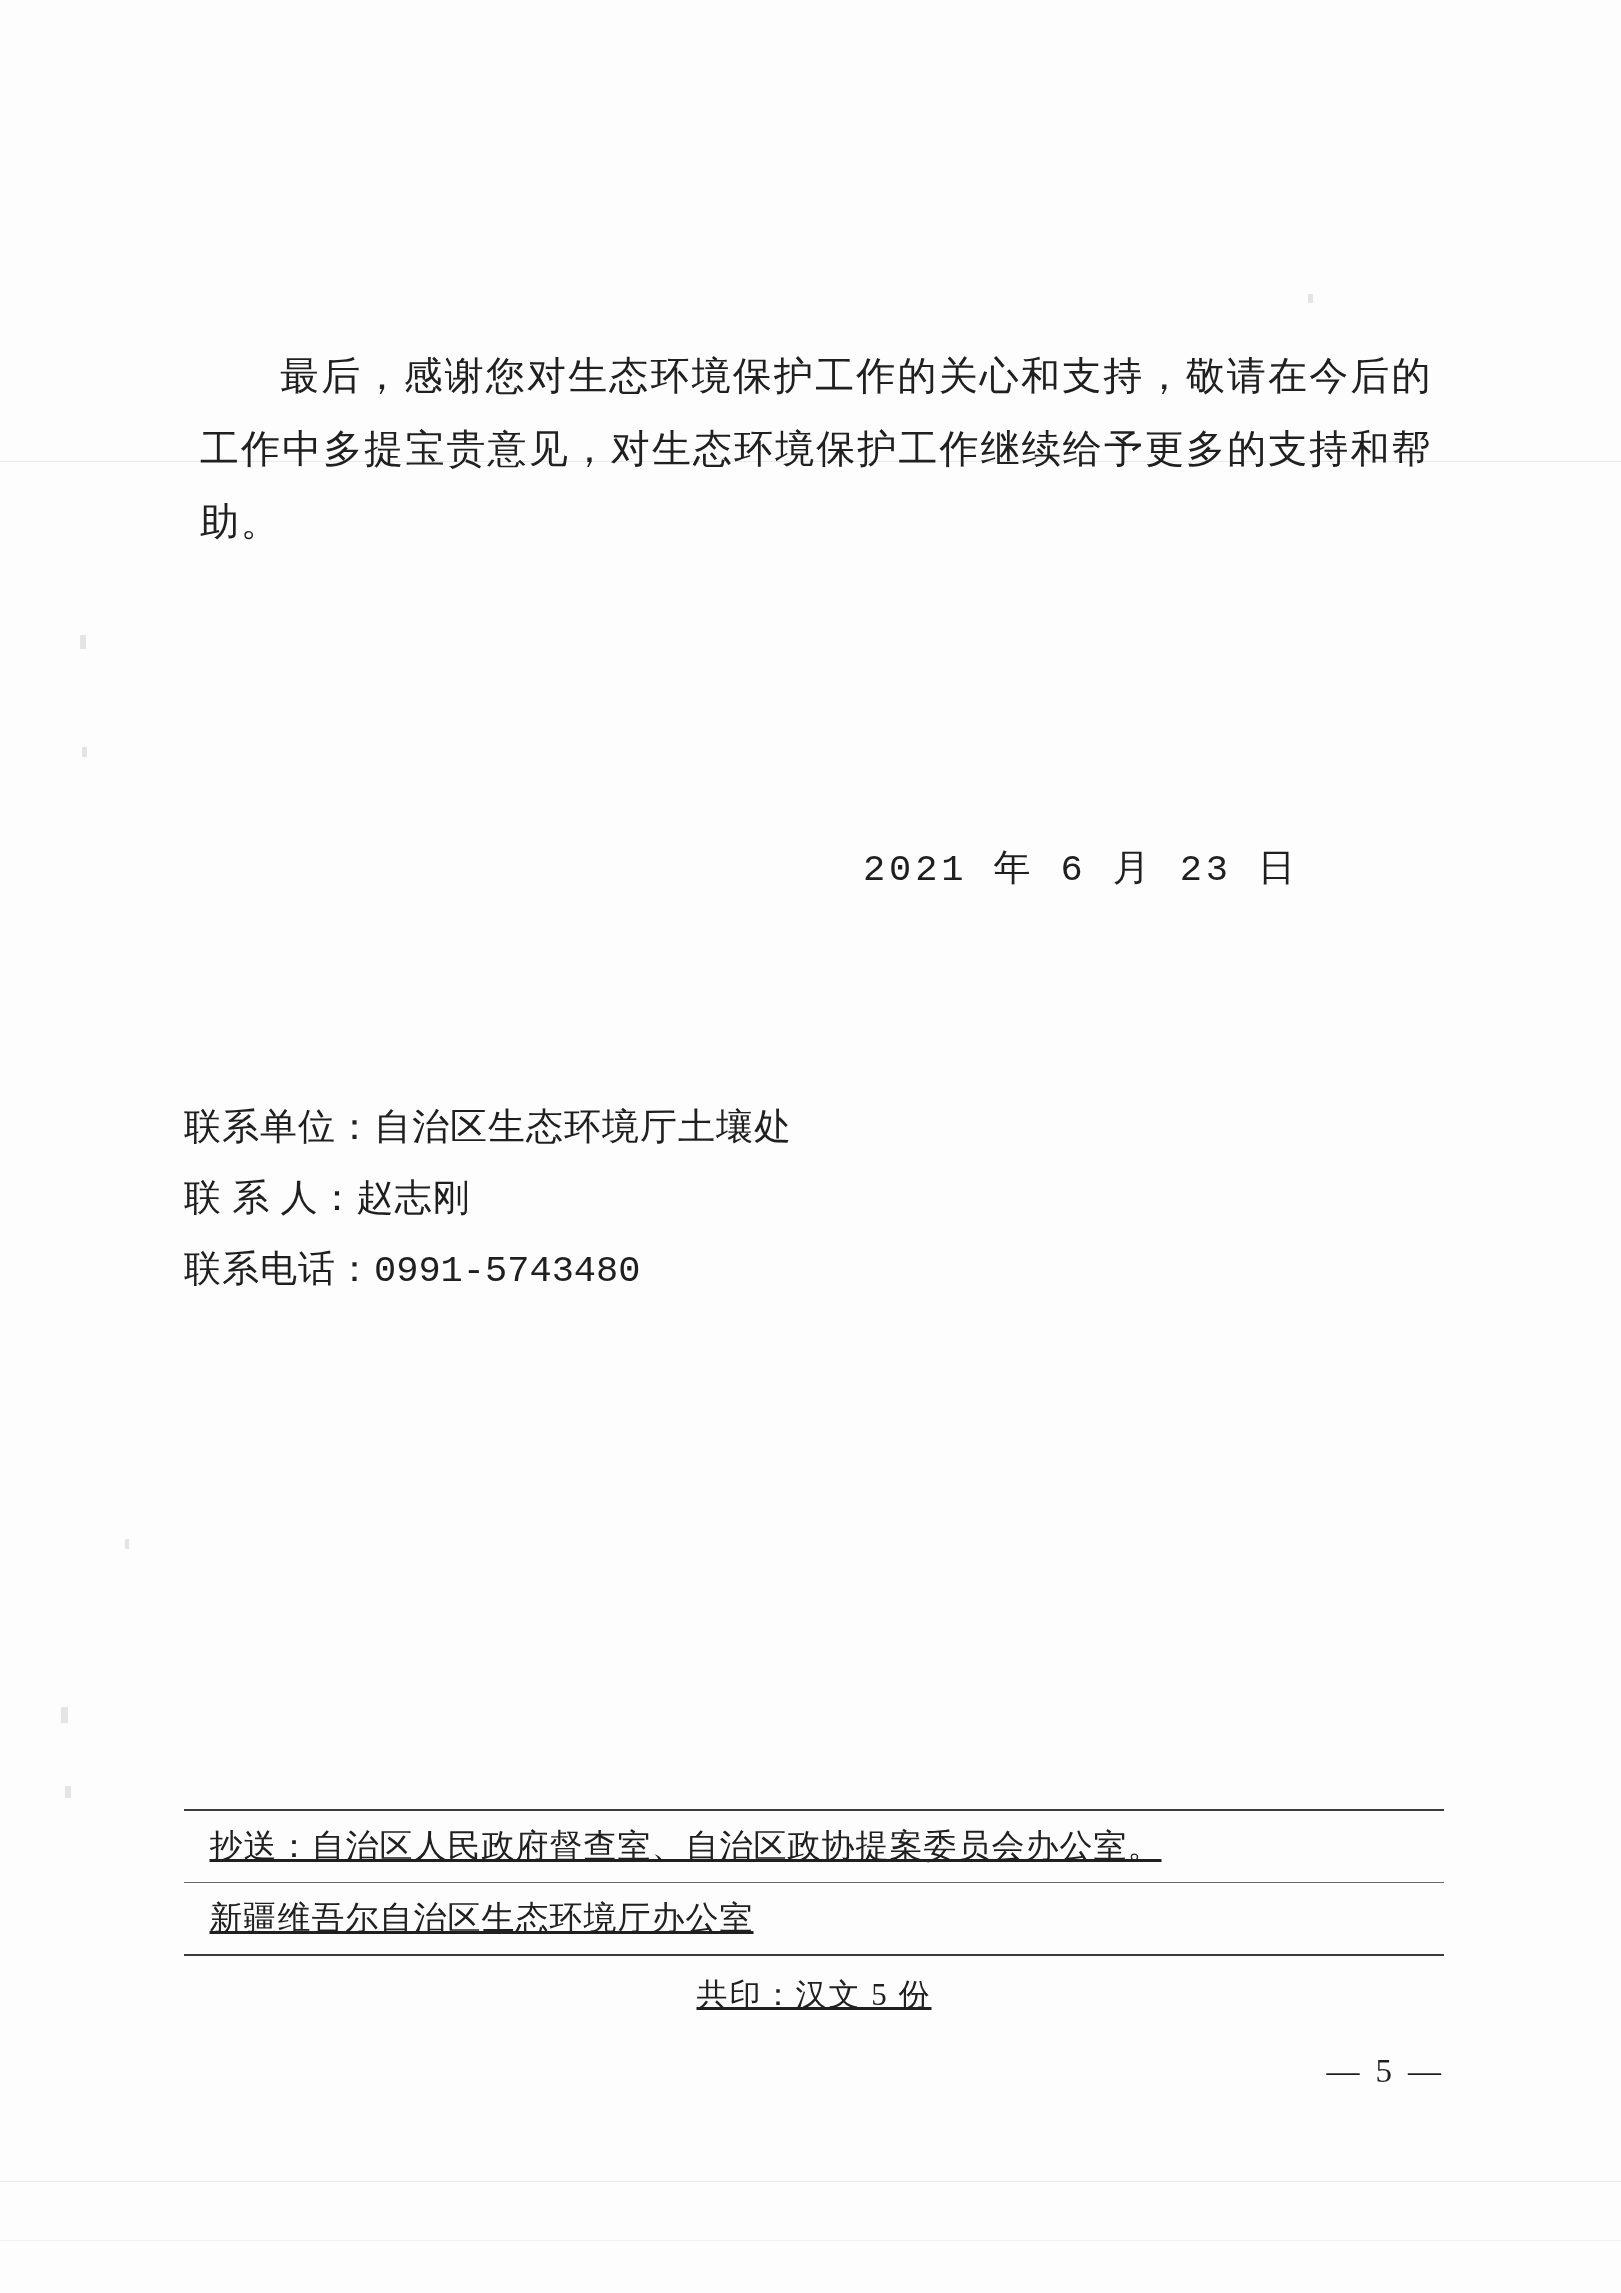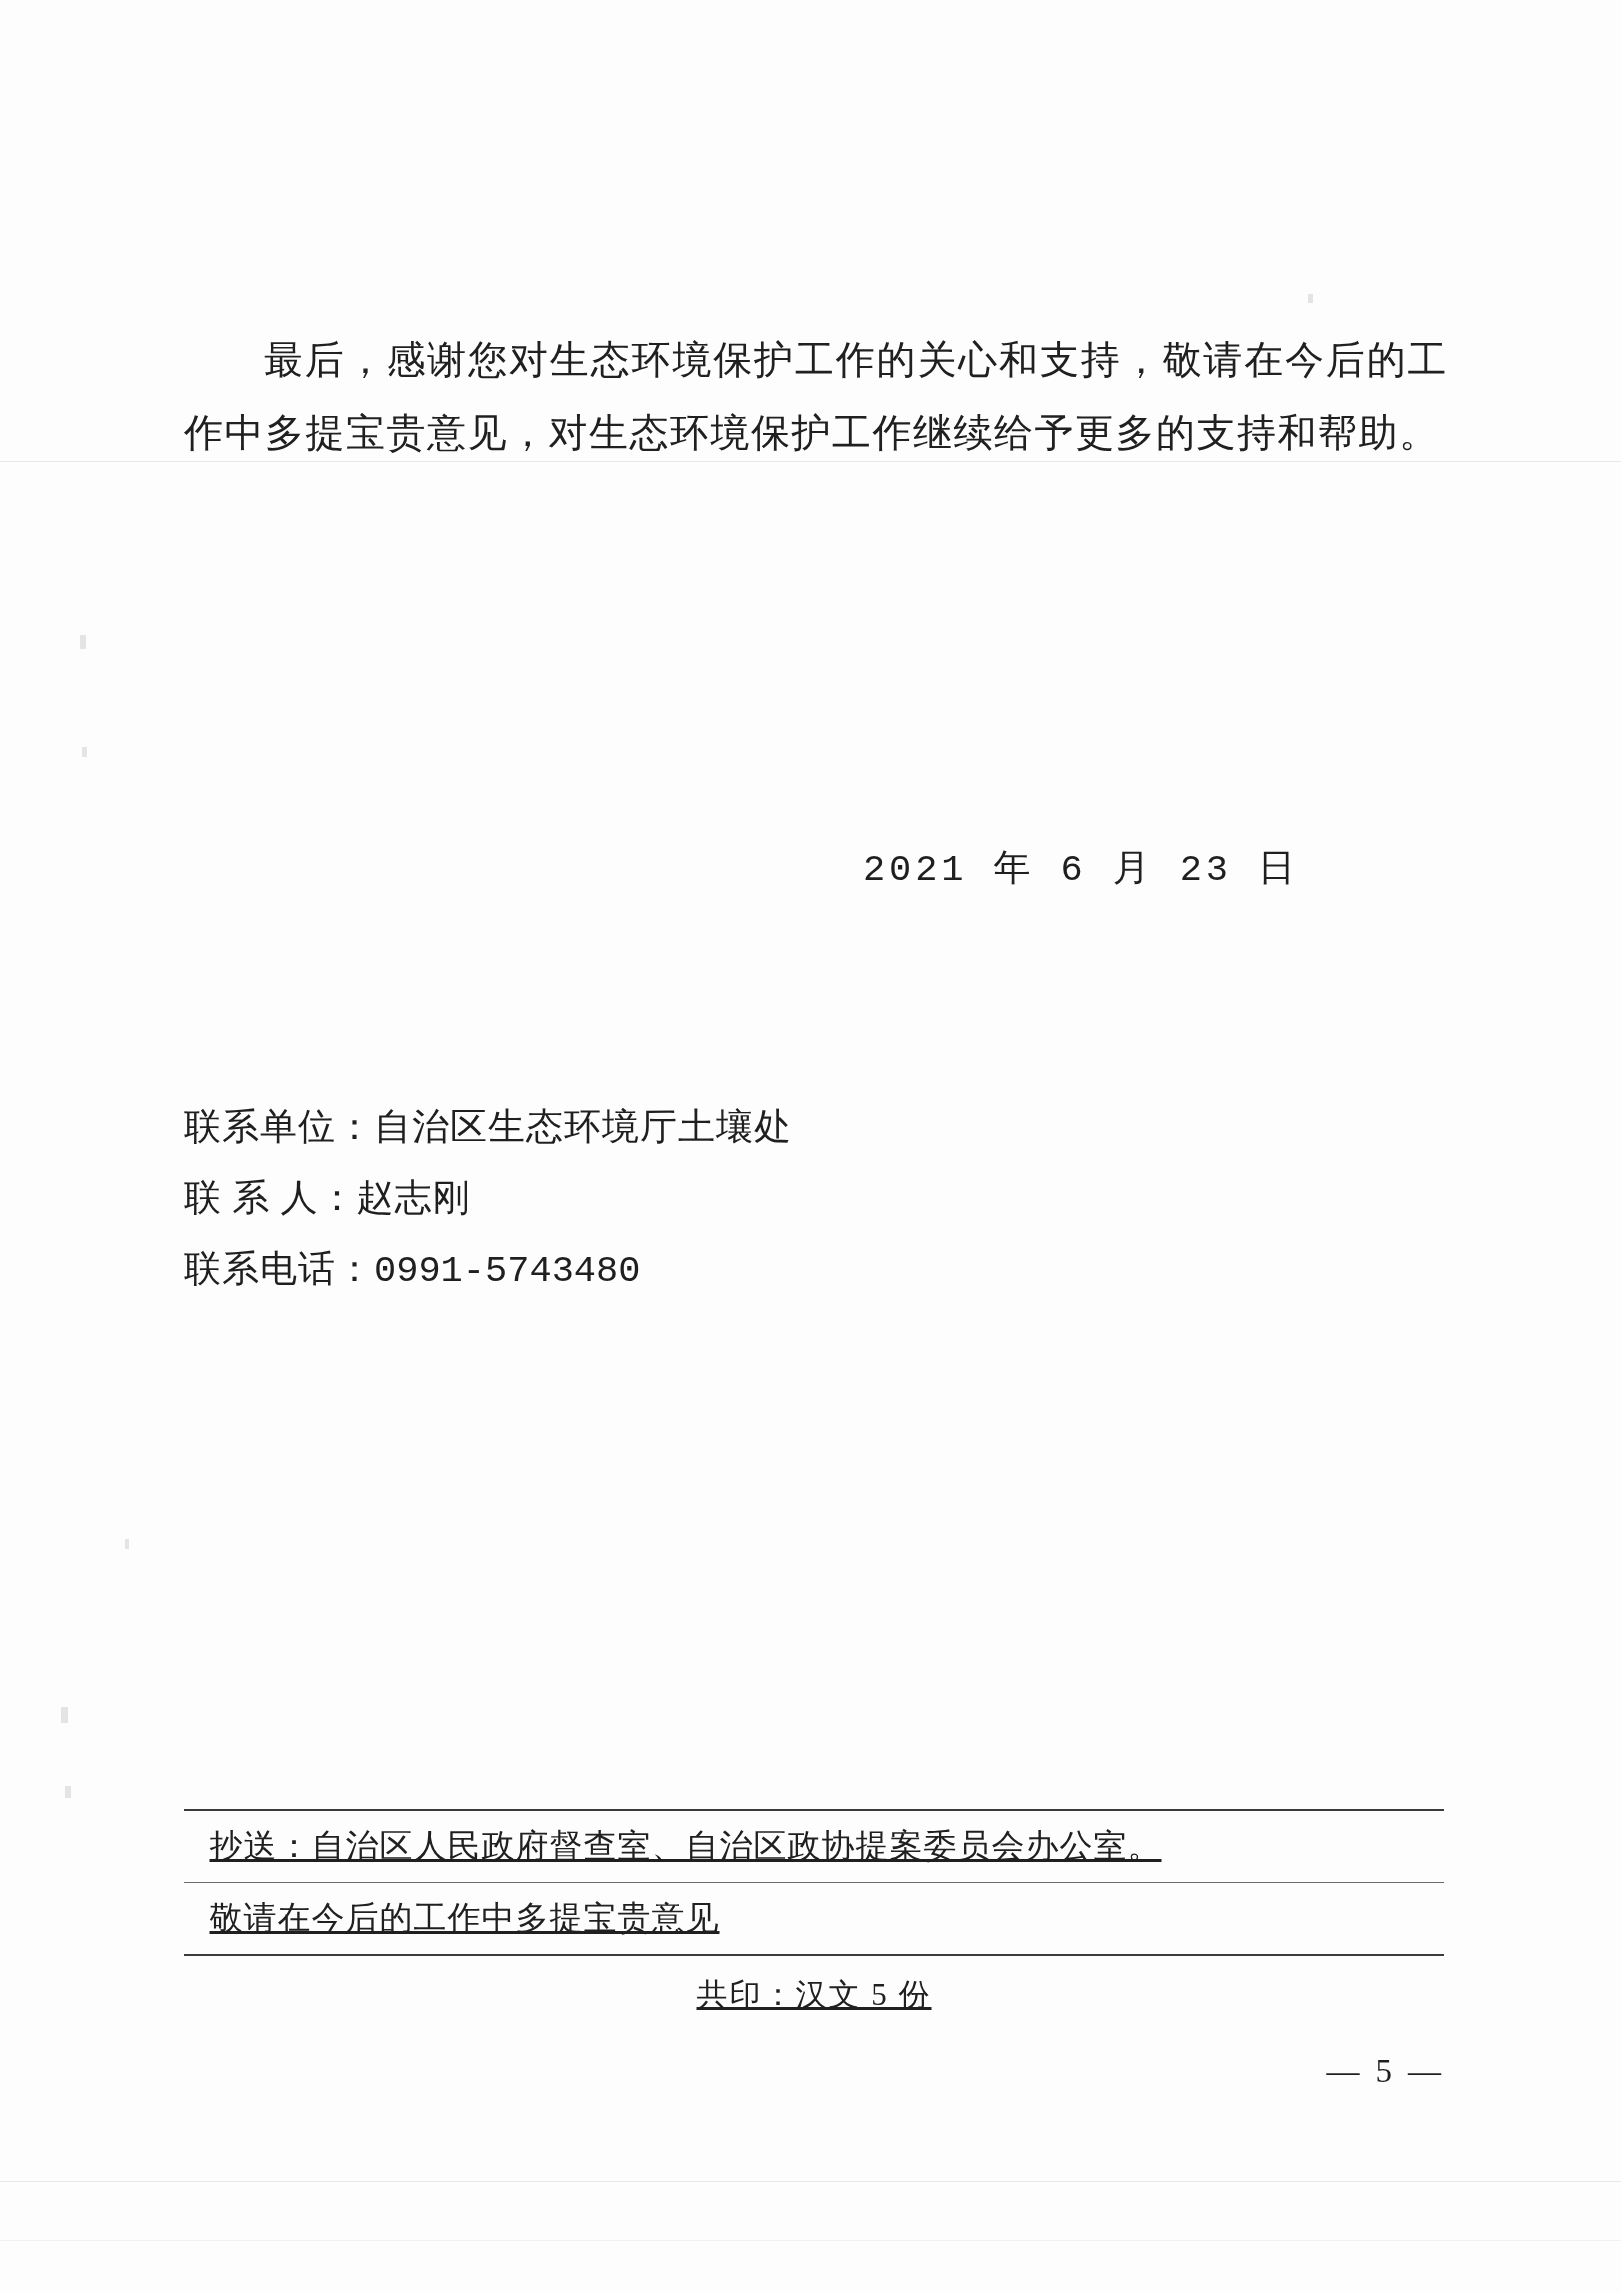--- a/index.html
+++ b/index.html
@@ -43,21 +43,21 @@
     left: 184px;
     top: 323px;
     width: 1264px;
     font-size: 39px;
     line-height: 73px;
     letter-spacing: 1.5px;
     color: #202020;
     font-family: "Liberation Serif", serif;
   }
   .body-text p {
-    margin: 0;
+    margin: 16px;
     text-align: justify;
   }
   .indent { text-indent: 80px; }
 
   .date-line {
     position: absolute;
     left: 863px;
     top: 843px;
     font-size: 37px;
     letter-spacing: 3.9px;
@@ -204,21 +204,21 @@
     </div>
   </div>
 
   <div class="footer">
     <div class="rule"></div>
     <div class="footer-row">
       <span class="left">抄送：自治区人民政府督查室、自治区政协提案委员会办公室。</span>
     </div>
     <div class="rule-thin"></div>
     <div class="footer-row">
-      <span class="left">敬请在今后的工作中多提宝贵意见</span>
+      <span class="left">新疆维吾尔自治区生态环境厅办公室</span>
     </div>
     <div class="rule"></div>
     <div class="footer-center">共印：汉文 5 份</div>
   </div>
 
   <div class="page-number">— 5 —</div>
 
 </div>
 
 

